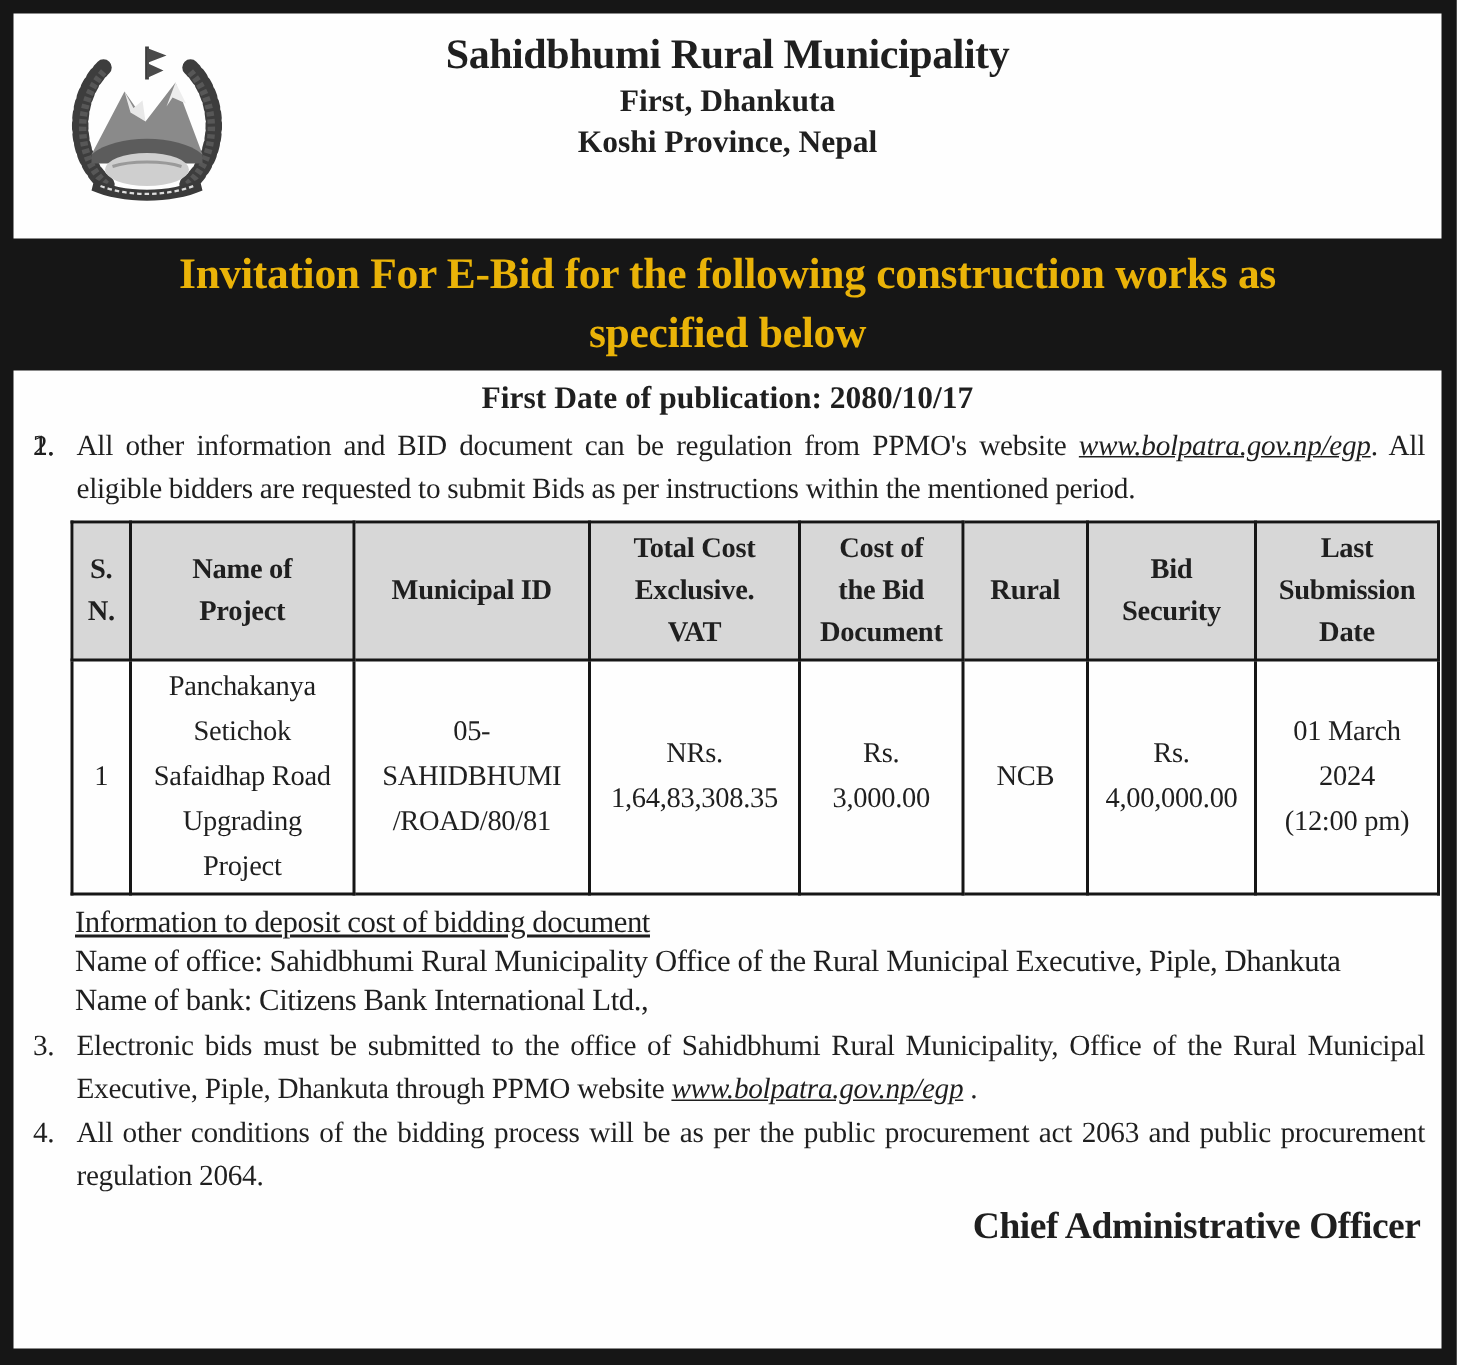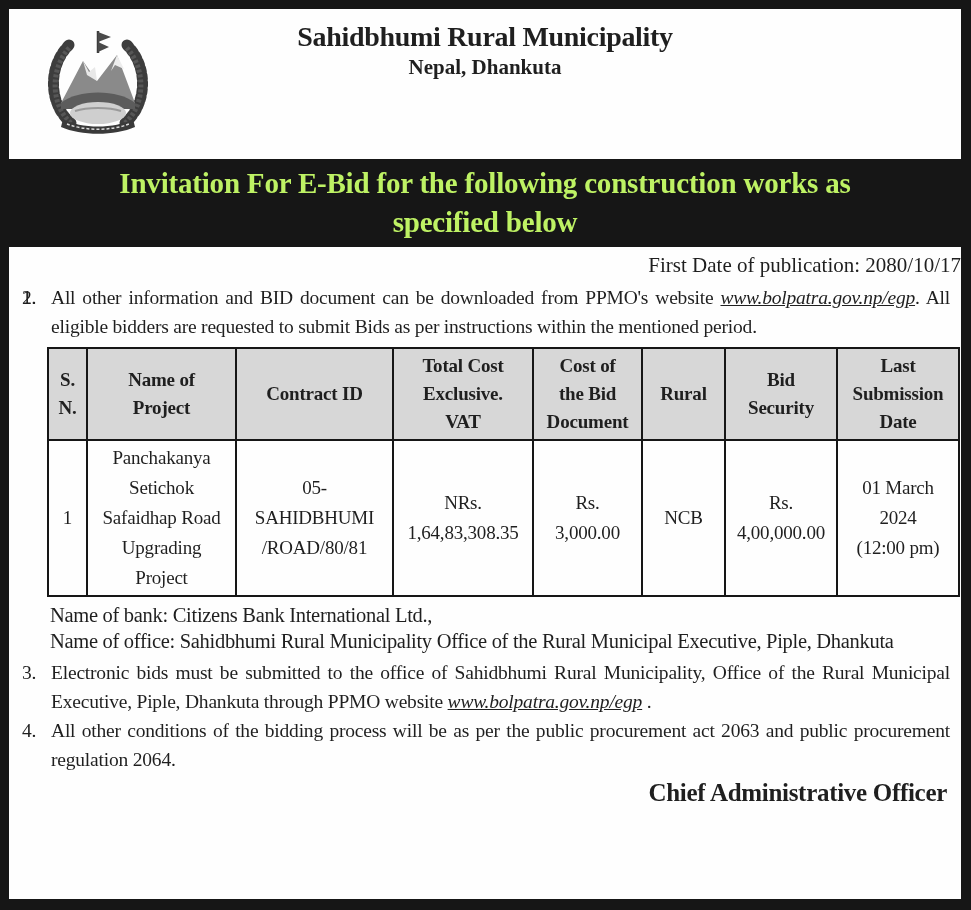--- a/index.html
+++ b/index.html
@@ -28,39 +28,39 @@
   }
   .logo { position: absolute; left: 28px; top: 14px; width: 122px; height: 114px; }
   .org-name   { font-size: 28px; font-weight: bold; line-height: 34px; letter-spacing: -0.3px; }
   .office-name{ font-size: 34px; font-weight: bold; line-height: 41px; letter-spacing: -0.3px; }
   .addr       { font-size: 21px; font-weight: bold; line-height: 27px; }
 
   
   .banner {
     height: 88px;
     background: #161616;
-    color: #bef264;
+    color: #eab308;
     text-align: center;
     font-size: 29px;
     font-weight: bold;
     line-height: 39px;
     padding-top: 5px;
     letter-spacing: -0.2px;
   }
 
   
   .body-box {
     background: #fefefe;
     flex: 1;
     padding-top: 4px;
     overflow: hidden;
   }
   .pub-date {
-    text-align: right;
-    font-weight: normal;
+    text-align: center;
+    font-weight: bold;
     font-size: 21px;
     line-height: 27px;
     margin: 1px 0 4px 0;
   }
   .list-item {
     position: relative;
     padding-left: 42px;
     padding-right: 11px;
     font-size: 19.5px;
     line-height: 29px;
@@ -137,56 +137,57 @@
 
       <path d="M24,80 C40,66 82,66 98,80 L98,86 L24,86 Z" fill="#5c5c5c"></path>
 
       <ellipse cx="61" cy="90" rx="28" ry="11" fill="#cfcfcf"></ellipse>
       <path d="M38,88 C50,84 72,84 84,88" fill="none" stroke="#9a9a9a" stroke-width="2"></path>
 
       <path d="M26,96 C44,106 78,106 96,96 L98,104 C78,113 44,113 24,104 Z" fill="#3a3a3a"></path>
       <path d="M30,101 C48,108 74,108 92,101" fill="none" stroke="#dddddd" stroke-width="1.5" stroke-dasharray="3 2"></path>
     </svg>
     <div class="org-name">Sahidbhumi Rural Municipality</div>
-    <div class="addr">Nepal, Dhankuta</div>
+    <div class="addr">First, Dhankuta</div>
+    <div class="addr">Koshi Province, Nepal</div>
   </div>
 
   <div class="banner">
     <span>Invitation For E-Bid for the following construction works as<br>specified below</span>
   </div>
 
   <div class="body-box">
 
     <div class="pub-date">First Date of publication: 2080/10/17</div>
 
     <div class="list-item">
       <span class="num">1.</span>
     </div>
 
     <div class="list-item">
       <span class="num">2.</span>
-      <span>All other information and BID document can be downloaded from PPMO's website </span><span class="u">www.bolpatra.gov.np/egp</span><span>. All eligible bidders are requested to submit Bids as per instructions within the mentioned period.</span>
+      <span>All other information and BID document can be regulation from PPMO's website </span><span class="u">www.bolpatra.gov.np/egp</span><span>. All eligible bidders are requested to submit Bids as per instructions within the mentioned period.</span>
     </div>
 
     <table class="bid-table">
       <colgroup>
         <col style="width:39px">
           <col style="width:149px">
           <col style="width:157px">
           <col style="width:140px">
         <col style="width:109px">
           <col style="width:83px">
           <col style="width:112px">
           <col style="width:122px">
       </colgroup>
       <thead>
         <tr>
           <th>S.<br>N.</th>
           <th>Name of<br>Project</th>
-          <th>Contract ID</th>
+          <th>Municipal ID</th>
           <th>Total Cost<br>Exclusive.<br>VAT</th>
           <th>Cost of<br>the Bid<br>Document</th>
           <th>Rural</th>
           <th>Bid<br>Security</th>
           <th>Last<br>Submission<br>Date</th>
         </tr>
       </thead>
       <tbody>
         <tr>
           <td>1</td>
@@ -195,22 +196,23 @@
           <td>NRs.<br>1,64,83,308.35</td>
           <td>Rs.<br>3,000.00</td>
           <td>NCB</td>
           <td>Rs.<br>4,00,000.00</td>
           <td>01 March<br>2024<br>(12:00 pm)</td>
         </tr>
       </tbody>
     </table>
 
     <div class="deposit">
+      <div class="head">Information to deposit cost of bidding document</div>
+      <div>Name of office: Sahidbhumi Rural Municipality Office of the Rural Municipal Executive, Piple, Dhankuta</div>
       <div>Name of bank: Citizens Bank International Ltd.,</div>
-      <div>Name of office: Sahidbhumi Rural Municipality Office of the Rural Municipal Executive, Piple, Dhankuta</div>
     </div>
 
     <div class="list-item after-table-items">
       <span class="num">3.</span>
       <span>Electronic bids must be submitted to the office of Sahidbhumi Rural Municipality, Office of the Rural Municipal Executive, Piple, Dhankuta through PPMO website </span><span class="u">www.bolpatra.gov.np/egp</span><span> .</span>
     </div>
 
     <div class="list-item">
       <span class="num">4.</span>
       <span>All other conditions of the bidding process will be as per the public procurement act 2063 and public procurement regulation 2064.</span>

